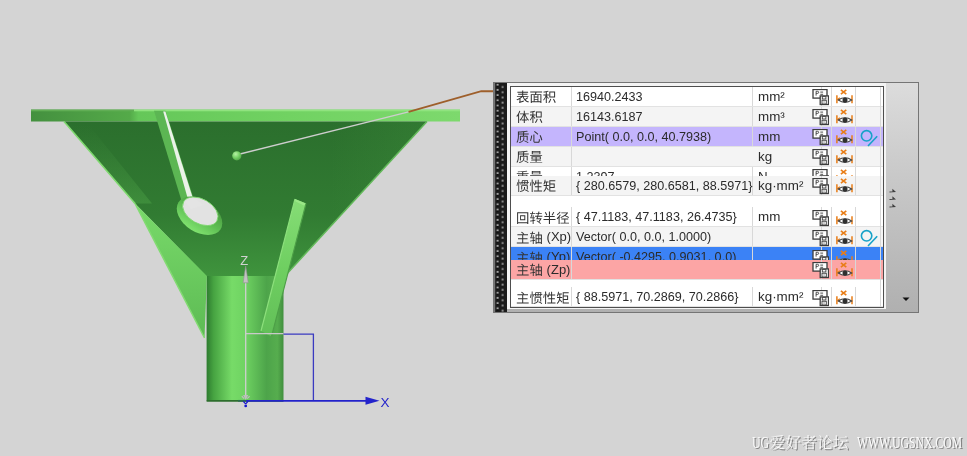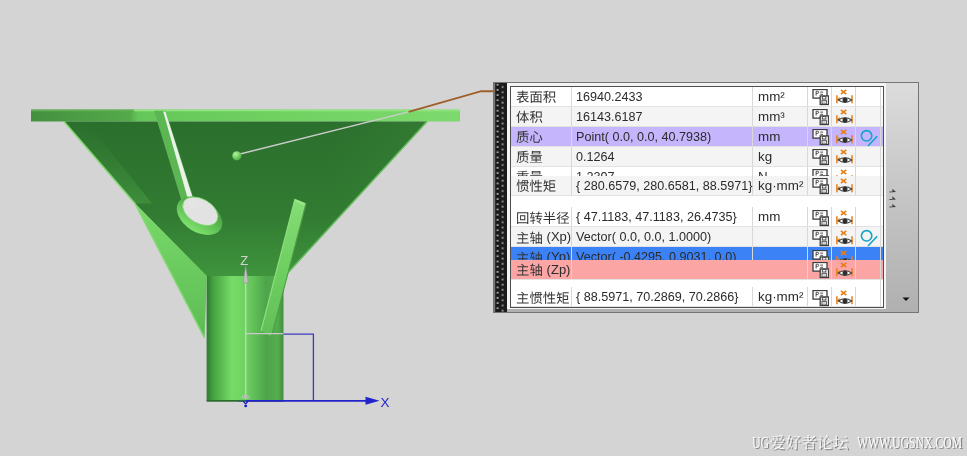--- a/index.html
+++ b/index.html
@@ -5,21 +5,21 @@
  font-family:"Liberation Sans",sans-serif}
 #panel{position:absolute;left:493px;top:82px;width:424px;height:229px;
  border:1px solid #757575;background:linear-gradient(180deg,#dcdcdc 0%,#c9c9c9 40%,#b0b0b0 100%)}
 #tblpad{position:absolute;left:13px;top:0px;width:379px;height:226px;background:#f4f4f4}
 #tbl{position:absolute;left:16px;top:2.5px;width:371.5px;height:220.5px;border:1.5px solid #4e4e4e;background:#fff}
 .tr{position:absolute;left:0;width:100%;height:20.05px;border-bottom:1px solid #e2e2e2;box-sizing:border-box}
 .c{position:absolute;top:0;height:100%;box-sizing:border-box}
 .lab{left:0;width:60.5px;border-right:1px solid #d8d8d8}
 .val{left:60.5px;width:181px;border-right:1px solid #d8d8d8;padding-left:4.5px;
  font-size:12.6px;color:#2b2b2b;line-height:20.05px;white-space:pre}
-.unit{left:241.5px;width:55px;border-right:1px solid #d8d8d8;padding-left:5.5px;
+.unit{left:241.5px;width:69px;border-right:1px solid #d8d8d8;padding-left:5.5px;
  font-size:13.4px;color:#2b2b2b;line-height:20.05px}
 .ica{left:296.5px;width:24px;border-right:1px solid #d8d8d8}
 .icb{left:320.5px;width:24px;border-right:1px solid #d8d8d8}
 .ica svg,.icb svg{position:absolute;left:4px;top:2.8px}
 .i3{position:absolute;left:347px;top:1px}
 #colend{position:absolute;left:368.5px;top:0;width:1px;height:100%;background:#d8d8d8}
 .lw svg{position:absolute;left:5px;top:2.8px}
 .lt{position:absolute;left:32px;top:0;font-size:13px;color:#2b2b2b;line-height:20.05px;white-space:pre}
 #wm{position:absolute;left:752px;top:430.5px}
 .wmt{font-family:"Liberation Serif",serif;font-size:17px}
@@ -216,21 +216,20 @@
         </div>
         <svg class="i3" width="22" height="20" viewBox="0 0 22 20">
           <circle cx="8.6" cy="7.8" r="5.2" fill="none" stroke="#17a2c8" stroke-width="1.6"></circle>
           <line x1="10" y1="18" x2="19.2" y2="8.2" stroke="#17a2c8" stroke-width="1.6"></line>
         </svg>
       </div>
 <div class="tr" style="top:60.15px;background:#f4f4f4">
         <div class="c lab"><span class="lw"><svg width="27" height="18" viewBox="0 0 27 18" style="overflow:visible">
               <path transform="translate(0,12.9)" d="M8.0 -0.9C9.3 -0.4 11.0 0.4 11.9 1.0L12.6 0.3C11.7 -0.2 10.0 -1.0 8.7 -1.5ZM7.3 -4.7V-3.5C7.3 -2.4 7.0 -0.8 2.8 0.3C3.1 0.5 3.4 0.8 3.5 1.1C7.8 -0.2 8.3 -2.1 8.3 -3.4V-4.7ZM3.9 -6.2V-1.5H4.9V-5.2H10.7V-1.5H11.7V-6.2H7.9L8.1 -7.5H12.7V-8.4H8.1L8.3 -9.8C9.6 -10.0 10.9 -10.2 11.9 -10.4L11.1 -11.2C9.0 -10.7 5.1 -10.4 1.9 -10.3V-6.5C1.9 -4.5 1.8 -1.6 0.5 0.4C0.7 0.5 1.2 0.8 1.4 0.9C2.7 -1.2 2.9 -4.3 2.9 -6.5V-7.5H7.0L6.9 -6.2ZM7.1 -8.4H2.9V-9.4C4.3 -9.5 5.8 -9.6 7.2 -9.7Z M16.8 -8.9H23.4V-8.2H16.8ZM16.8 -10.2H23.4V-9.5H16.8ZM15.8 -10.8V-7.6H24.4V-10.8ZM14.1 -7.0V-6.2H26.1V-7.0ZM16.5 -3.7H19.6V-2.9H16.5ZM20.6 -3.7H23.8V-2.9H20.6ZM16.5 -5.0H19.6V-4.2H16.5ZM20.6 -5.0H23.8V-4.2H20.6ZM14.0 -0.0V0.7H26.2V-0.0H20.6V-0.8H25.1V-1.5H20.6V-2.3H24.8V-5.6H15.5V-2.3H19.6V-1.5H15.2V-0.8H19.6V-0.0Z" fill="#333333"></path>
             </svg></span></div>
-        <div class="c val">0.1264</div>
         <div class="c unit">kg</div>
         <div class="c ica">
           <svg width="17" height="17" viewBox="0 0 17 17">
             <use href="#ic1"></use>
           </svg>
         </div>
         <div class="c icb">
           <svg width="17" height="17" viewBox="0 0 17 17">
             <use href="#ic2"></use>
           </svg>

